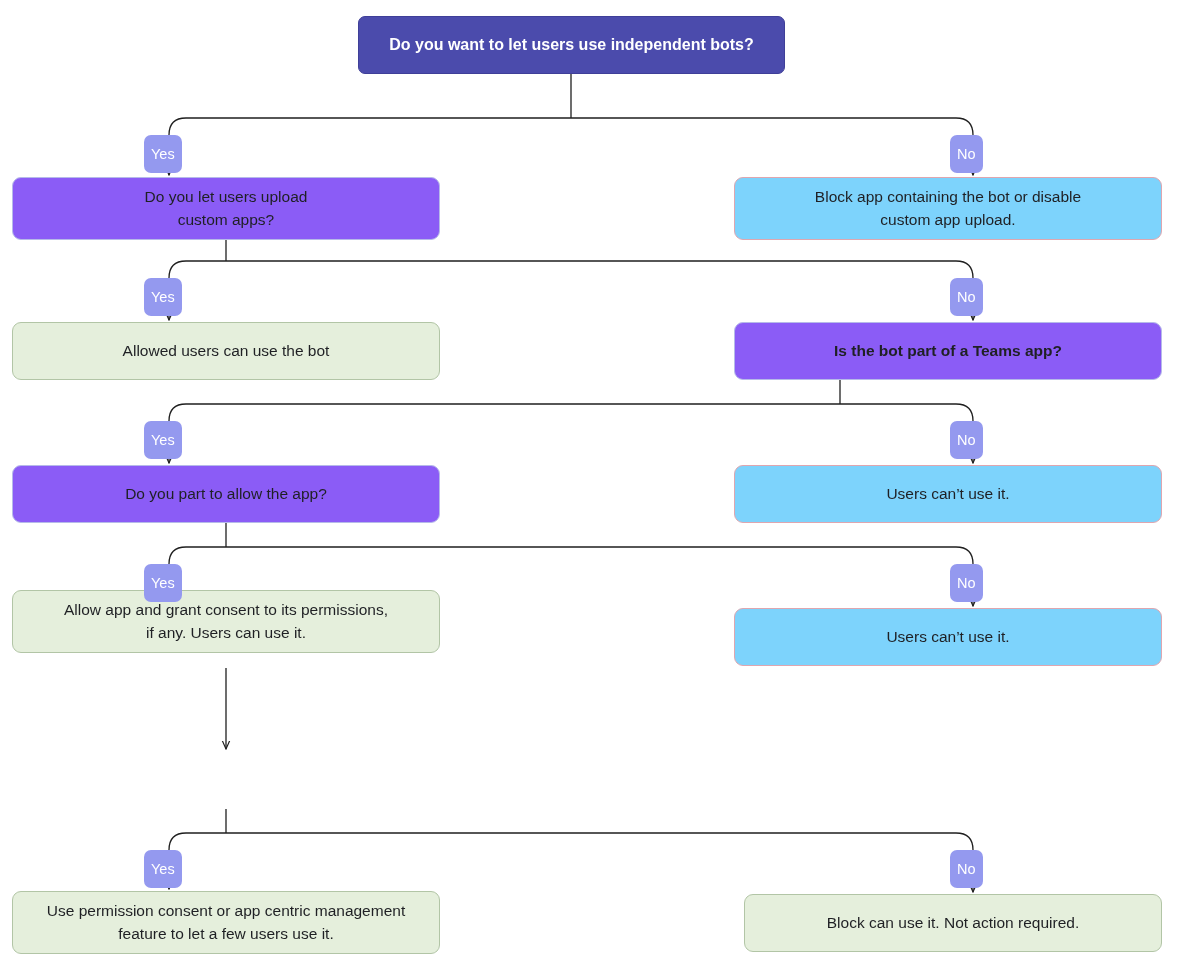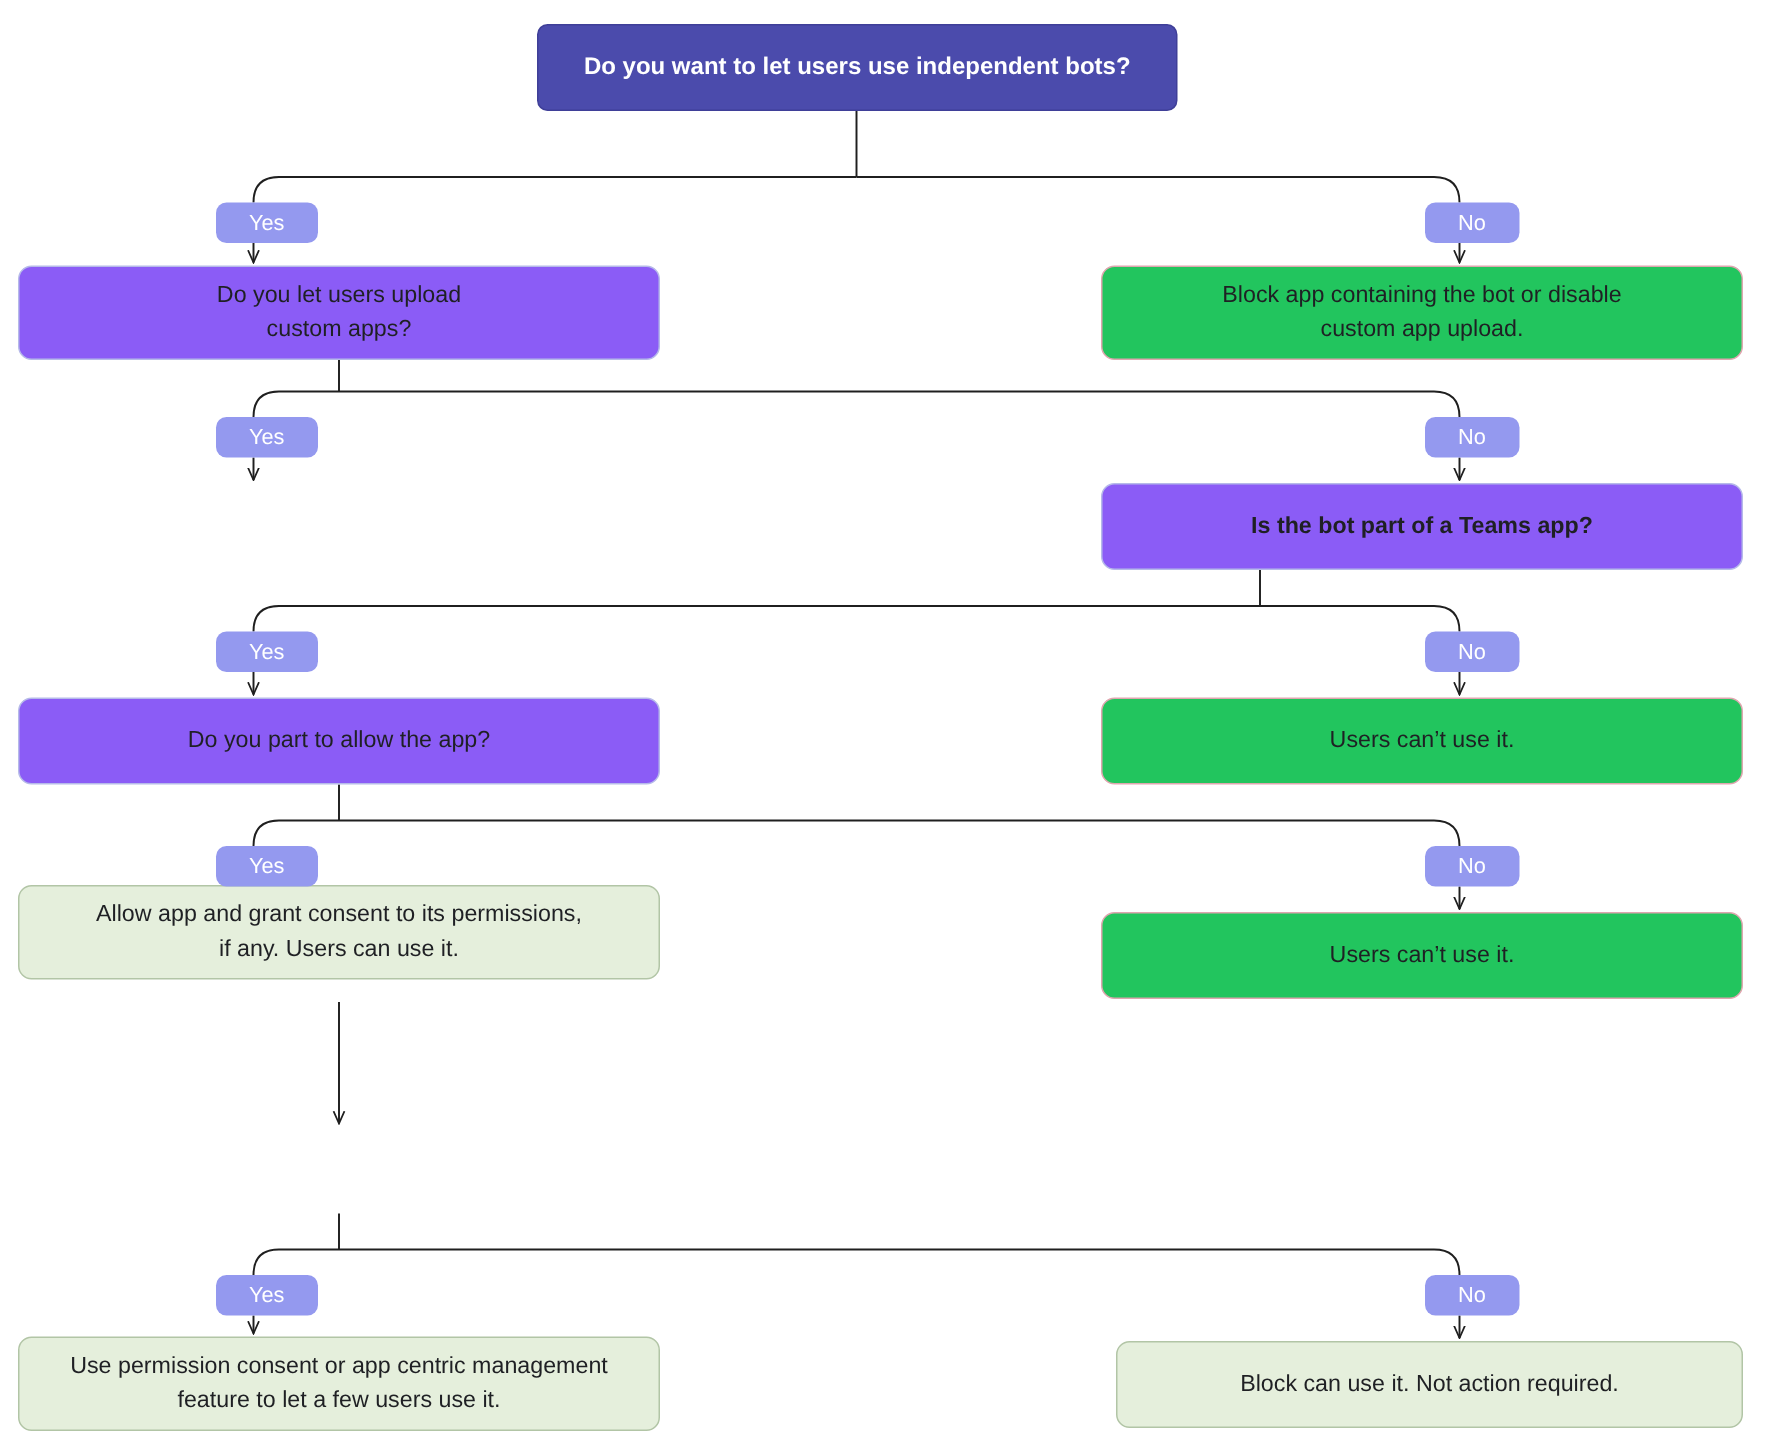--- a/index.html
+++ b/index.html
@@ -45,41 +45,41 @@
     font-weight: bold;
     font-size: 16px;
     border-radius: 7px;
   }
   .node.decision {
     background: #8b5cf6;
     border: 1px solid #b6bae9;
     color: #1f2024;
   }
   .node.stop {
-    background: #22c55e;
+    background: #7dd3fc;
     border: 1px solid #dfa6af;
     color: #1f2024;
   }
   .node.done {
     background: #e5efdc;
     border: 1px solid #b2c5a6;
     color: #1f2024;
   }
   .edge-label {
     position: absolute;
     box-sizing: border-box;
     background: #9499ef;
     color: #ffffff;
     border-radius: 7px;
     font-size: 14.5px;
-    height: 27px;
+    height: 38px;
     display: flex;
     align-items: center;
     justify-content: center;
-    padding: 0 22px;
+    padding: 0 7px;
   }
 </style>
 </head>
 <body>
 
 <div id="flowchart">
 
   <svg id="edges" viewBox="0 0 1181 964" width="1181" height="964" xmlns="http://www.w3.org/2000/svg">
     <defs>
       <marker id="arrow" viewBox="0 0 10 10" refX="9" refY="5" markerWidth="7" markerHeight="7" orient="auto-start-reverse">
@@ -120,20 +120,21 @@
       <path d="M169,877 L169,889" marker-end="url(#arrow)"></path>
       <path d="M973,877 L973,892" marker-end="url(#arrow)"></path>
     </g>
   </svg>
 
   <div class="node root" style="left: 358px; top: 16px; width: 427px; height: 58px;">Do you want to let users use independent bots?</div>
   <div class="node decision" style="left: 12px; top: 177px; width: 428px; height: 63px;">Do you let users upload
 custom apps?</div>
   <div class="node stop" style="left: 734px; top: 177px; width: 428px; height: 63px;">Block app containing the bot or disable
 custom app upload.</div>
+  <div class="node done" style="left: 12px; top: 322px; width: 428px; height: 58px;">Allowed users can use the bot</div>
   <div class="node decision" style="left: 734px; top: 322px; width: 428px; height: 58px; font-weight: bold;">Is the bot part of a Teams app?</div>
   <div class="node decision" style="left: 12px; top: 465px; width: 428px; height: 58px;">Do you part to allow the app?</div>
   <div class="node stop" style="left: 734px; top: 465px; width: 428px; height: 58px;">Users can’t use it.</div>
   <div class="node done" style="left: 12px; top: 590px; width: 428px; height: 63px; text-align: center;">Allow app and grant consent to its permissions,
 if any. Users can use it.</div>
   <div class="node stop" style="left: 734px; top: 608px; width: 428px; height: 58px;">Users can’t use it.</div>
   <div class="node done" style="left: 12px; top: 891px; width: 428px; height: 63px;">Use permission consent or app centric management
 feature to let a few users use it.</div>
   <div class="node done" style="left: 744px; top: 894px; width: 418px; height: 58px;">Block can use it. Not action required.</div>
 

